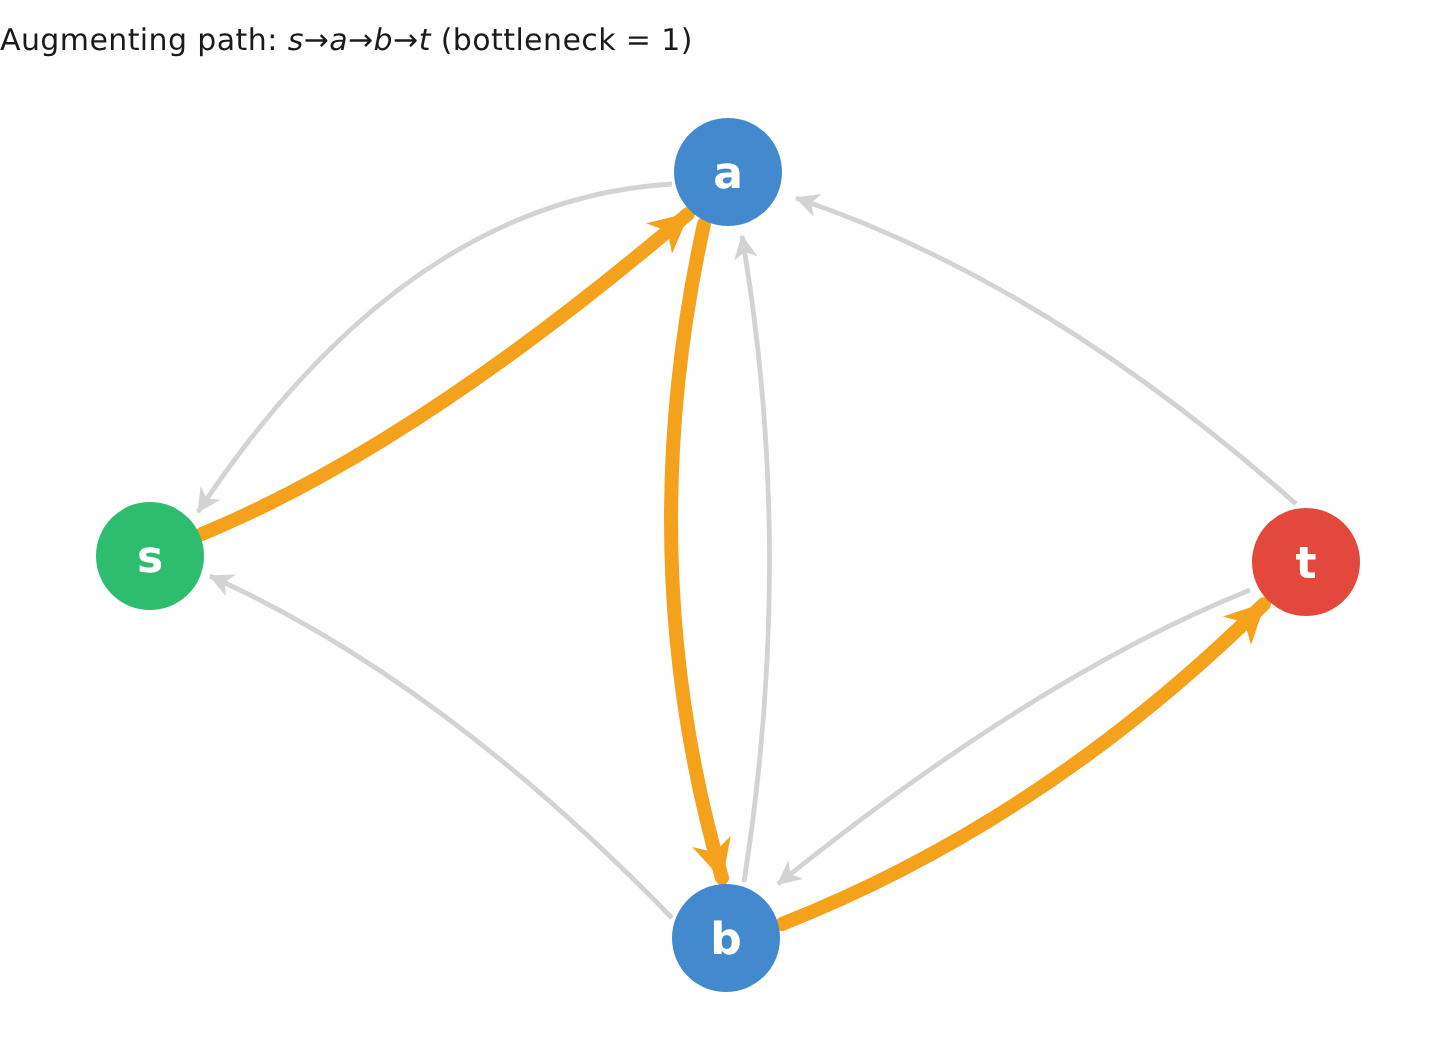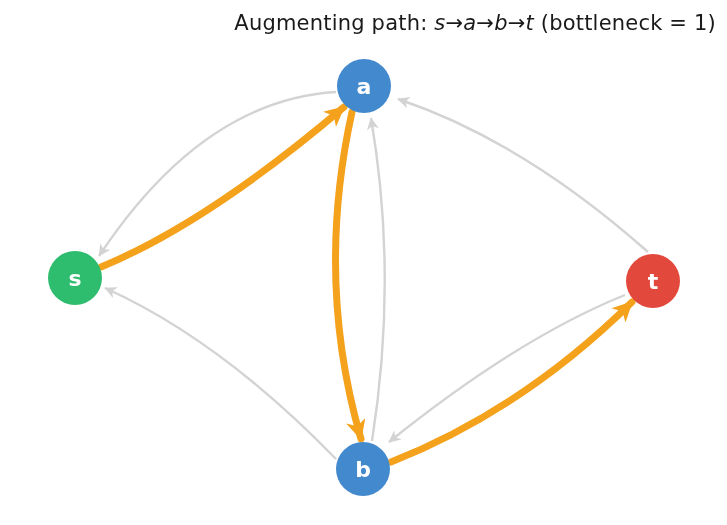--- a/index.html
+++ b/index.html
@@ -9,22 +9,22 @@
     height: 525px;
     background: #ffffff;
     overflow: hidden;
     font-family: "DejaVu Sans", "Liberation Sans", sans-serif;
   }
   .title {
     position: absolute;
     top: 11px;
     left: 0;
     width: 716px;
-    text-align: right;
-    font-size: 21px;
+    text-align: left;
+    font-size: 15px;
     color: #1a1a1a;
     letter-spacing: 0.2px;
     white-space: nowrap;
   }
   .title .it { font-style: italic; }
   .title .up { font-style: normal; }
   svg.canvas {
     position: absolute;
     top: 0; left: 0;
     width: 727px; height: 525px;

